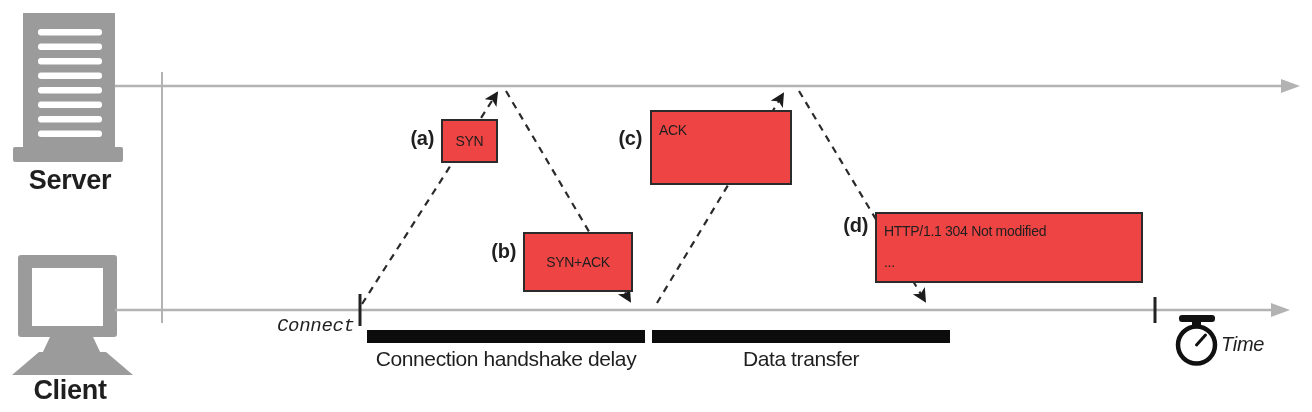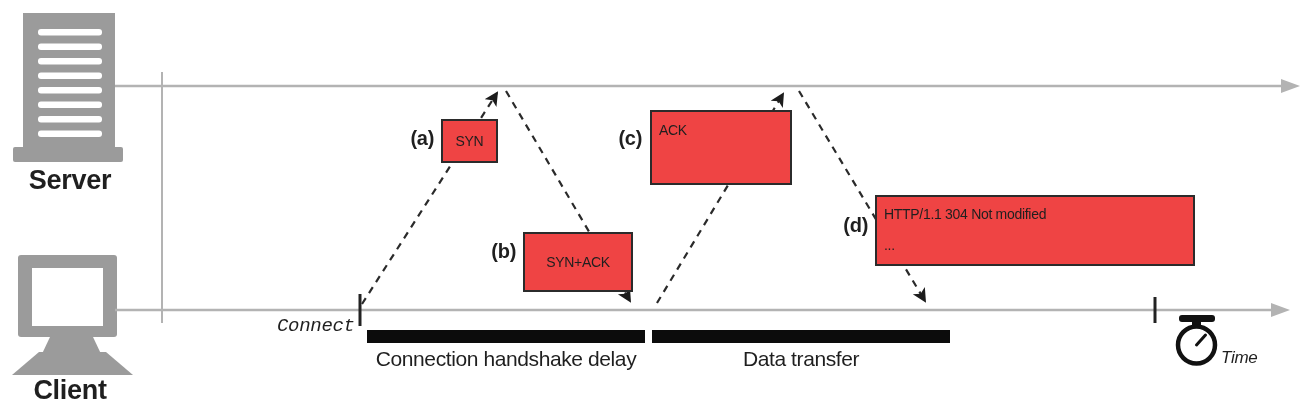--- a/index.html
+++ b/index.html
@@ -28,21 +28,21 @@
     border:2.5px solid #2b2b2b;
     font-size:14px;letter-spacing:-0.3px;
     color:var(--ink);
   }
   .msg-box.centered{display:flex;align-items:center;justify-content:center;}
   .msg-box.multiline{padding:2px 7px;line-height:33px;}
   .msg-box .line{display:block;white-space:nowrap;}
   .phase-label{font-size:21px;text-align:center;letter-spacing:-0.4px;}
   .italic{font-style:italic;}
   .connect-label{font-size:19px;}
-  .time-label{font-size:17px;margin-top:15px;}
+  .time-label{font-size:20px;}
 </style>
 </head>
 <body>
 
 <div class="canvas">
 
   <svg width="1312" height="412" viewBox="0 0 1312 412">
     <defs>
       <marker id="mArrow" markerUnits="userSpaceOnUse" markerWidth="17" markerHeight="15" refX="12" refY="7" orient="auto">
         <path d="M0,0 L14,7 L0,14 L3.5,7 Z" fill="#1c1c1c"></path>
@@ -114,21 +114,21 @@
   <div class="msg-box centered" style="left:523px;top:232px;width:110px;height:60px;">
     <span class="line">SYN+ACK</span>
   </div>
 
   <div class="txt tag" style="left:602px;top:127px;width:40px;">(c)</div>
   <div class="msg-box multiline" style="left:650px;top:110px;width:142px;height:75px;">
     <span class="line">ACK</span>
   </div>
 
   <div class="txt tag" style="left:826px;top:214px;width:42px;">(d)</div>
-  <div class="msg-box multiline" style="left:875px;top:195px;width:320px;height:71px;line-height:31px;">
+  <div class="msg-box multiline" style="left:875px;top:212px;width:268px;height:71px;line-height:31px;">
     <span class="line">HTTP/1.1 304 Not modified</span>
     <span class="line">...</span>
   </div>
 
   <div class="txt italic connect-label" style="left:277px;top:315px;font-family:Liberation Mono, monospace;">Connect</div>
   <div class="txt phase-label" style="left:367px;top:347px;width:278px;">Connection handshake delay</div>
   <div class="txt phase-label" style="left:652px;top:347px;width:298px;">Data transfer</div>
   <div class="txt italic time-label" style="left:1221px;top:333px;">Time</div>
 
 </div>

